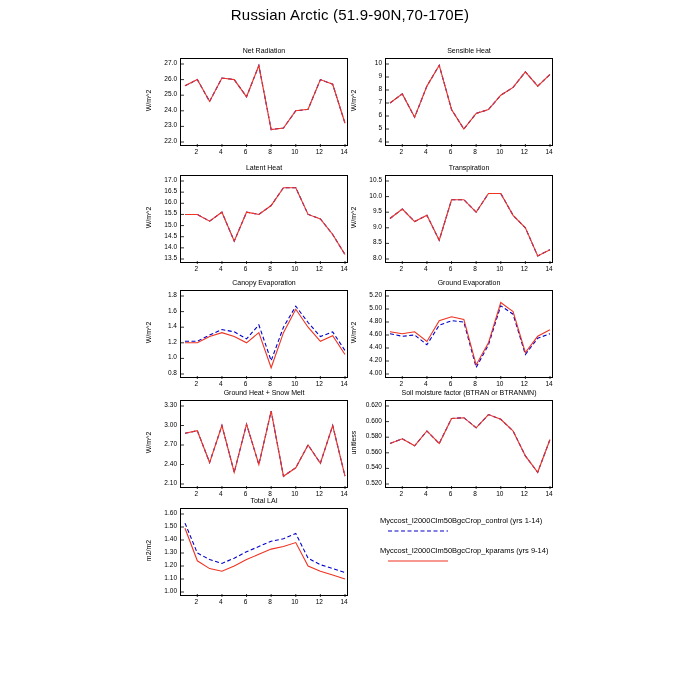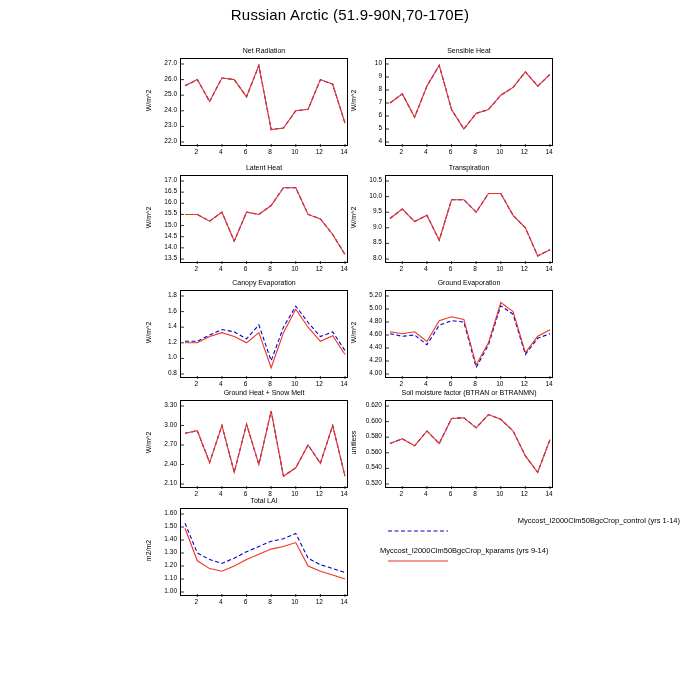--- a/index.html
+++ b/index.html
@@ -348,19 +348,19 @@
       <div class="xtick" style="left: 55.5385px; width: 20px; top: 100px;">6</div>
       <div class="xtick" style="left: 80.1538px; width: 20px; top: 100px;">8</div>
       <div class="xtick" style="left: 104.769px; width: 20px; top: 100px;">10</div>
       <div class="xtick" style="left: 129.385px; width: 20px; top: 100px;">12</div>
       <div class="xtick" style="left: 154px; width: 20px; top: 100px;">14</div>
       <div class="ylab" style="left: -62px; top: 49px; width: 60px; text-align: center;">m2/m2</div>
     </div>
   </div>
 
 <div class="legend" id="legend-area" style="left: 380px; top: 515px; width: 300px;">
-    <div style="position:absolute;top:0px;left:0;width:300px;text-align:right;"><span style="display:inline-block;vertical-align:middle;">Myccost_I2000Clm50BgcCrop_control (yrs 1-14)</span><svg width="60" height="6" style="position:absolute;left:8px;top:13px;">
+    <div style="position:absolute;top:0px;left:0;width:300px;"><span style="display:inline-block;vertical-align:middle;">Myccost_I2000Clm50BgcCrop_control (yrs 1-14)</span><svg width="60" height="6" style="position:absolute;left:8px;top:13px;">
         <line x1="0" y1="3" x2="60" y2="3" stroke="#0000cc" stroke-width="1.2" stroke-dasharray="4,2.5"></line>
       </svg></div>
     <div style="position:absolute;top:30px;left:0;width:300px;"><span style="display:inline-block;vertical-align:middle;">Myccost_I2000Clm50BgcCrop_kparams (yrs 9-14)</span><svg width="60" height="6" style="position:absolute;left:8px;top:13px;">
         <line x1="0" y1="3" x2="60" y2="3" stroke="#ee3322" stroke-width="1.2"></line>
       </svg></div>
   </div>
 
 </body></html>

